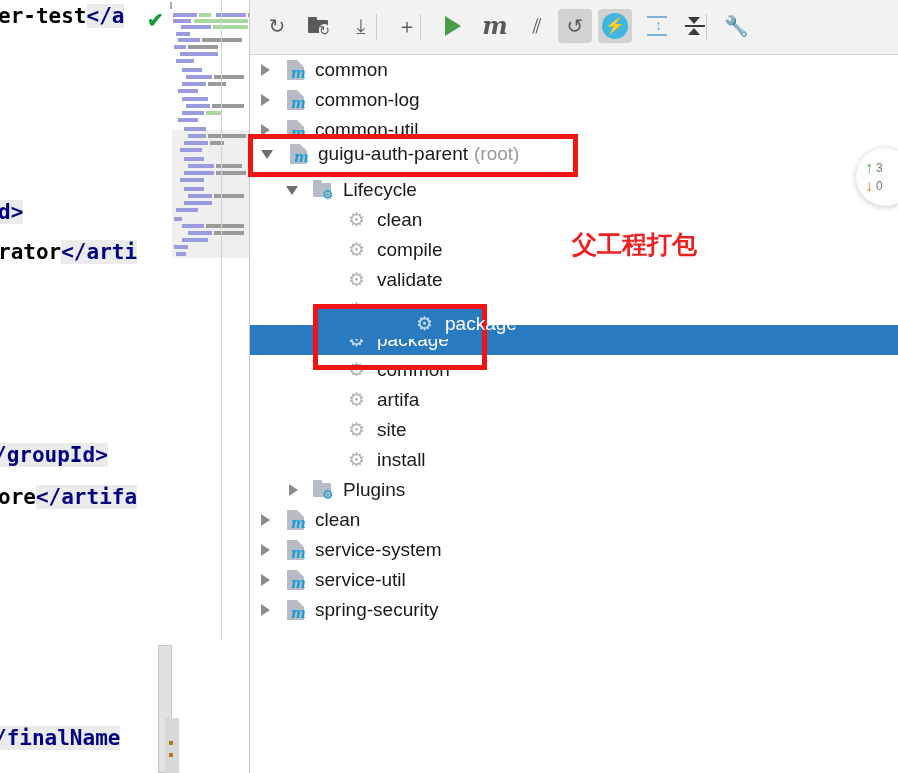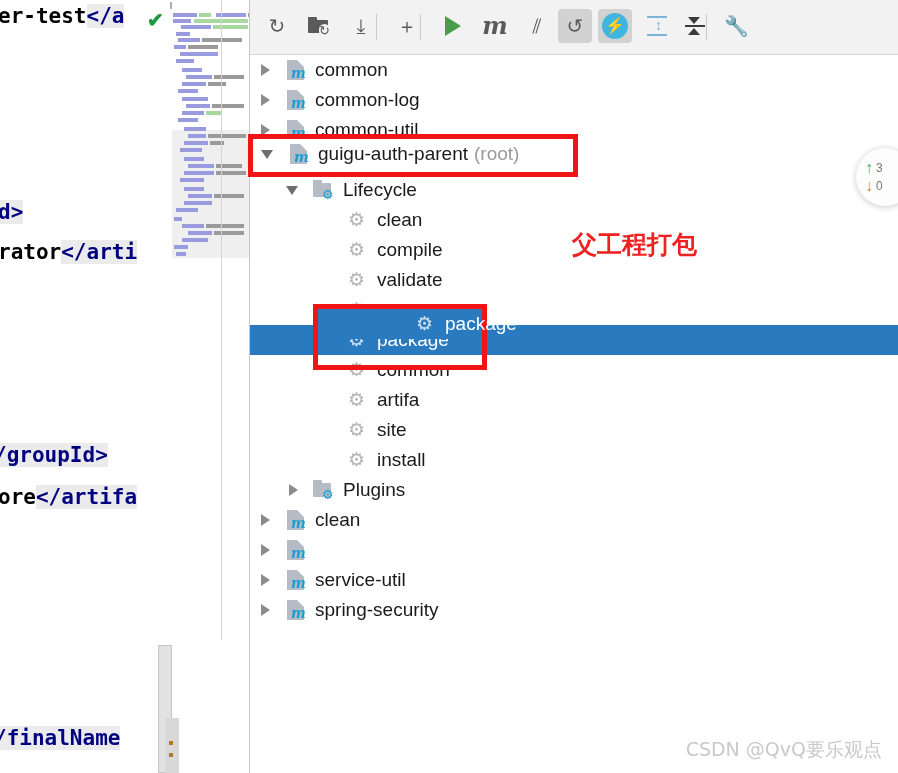--- a/index.html
+++ b/index.html
@@ -493,20 +493,21 @@
         </div>
         <div class="row" style="top: 480px;">
           <div style="width: 8px; flex: 0 0 auto;"></div>
           <div class="arrow collapsed"></div>
           <div style="width: 12px; flex: 0 0 auto;"></div>
           <div class="icon-box ic-module">
             <span class="pg"></span>
             <span class="fold"></span>
             <span class="m">m</span>
           </div>
+          <span class="node-label">service-system</span>
         </div>
         <div class="row" style="top: 510px;">
           <div style="width: 8px; flex: 0 0 auto;"></div>
           <div class="arrow collapsed"></div>
           <div style="width: 12px; flex: 0 0 auto;"></div>
           <div class="icon-box ic-module">
             <span class="pg"></span>
             <span class="fold"></span>
             <span class="m">m</span>
           </div>
@@ -559,15 +560,14 @@
     <div class="iw-row">
       <span class="iw-up">↑</span>
       <span class="iw-n">3</span>
     </div>
     <div class="iw-row">
       <span class="iw-dn">↓</span>
       <span class="iw-n">0</span>
     </div>
   </div>
 
-  <div class="watermark">CSDN @QvQ要乐观点</div>
 
 </div>
 
 </body></html>

